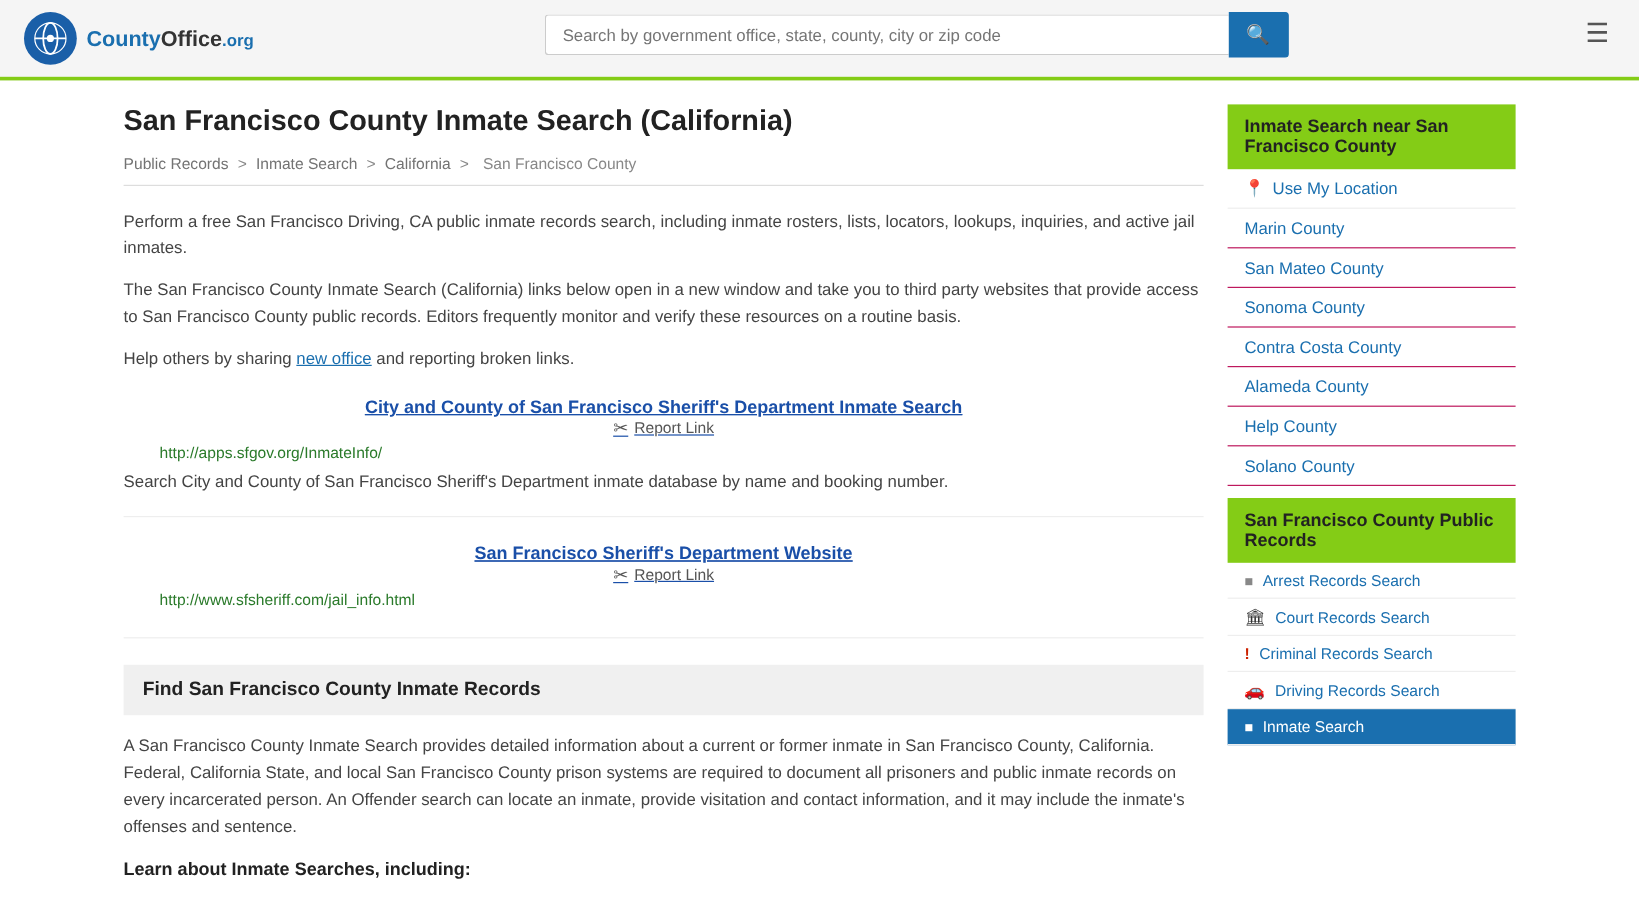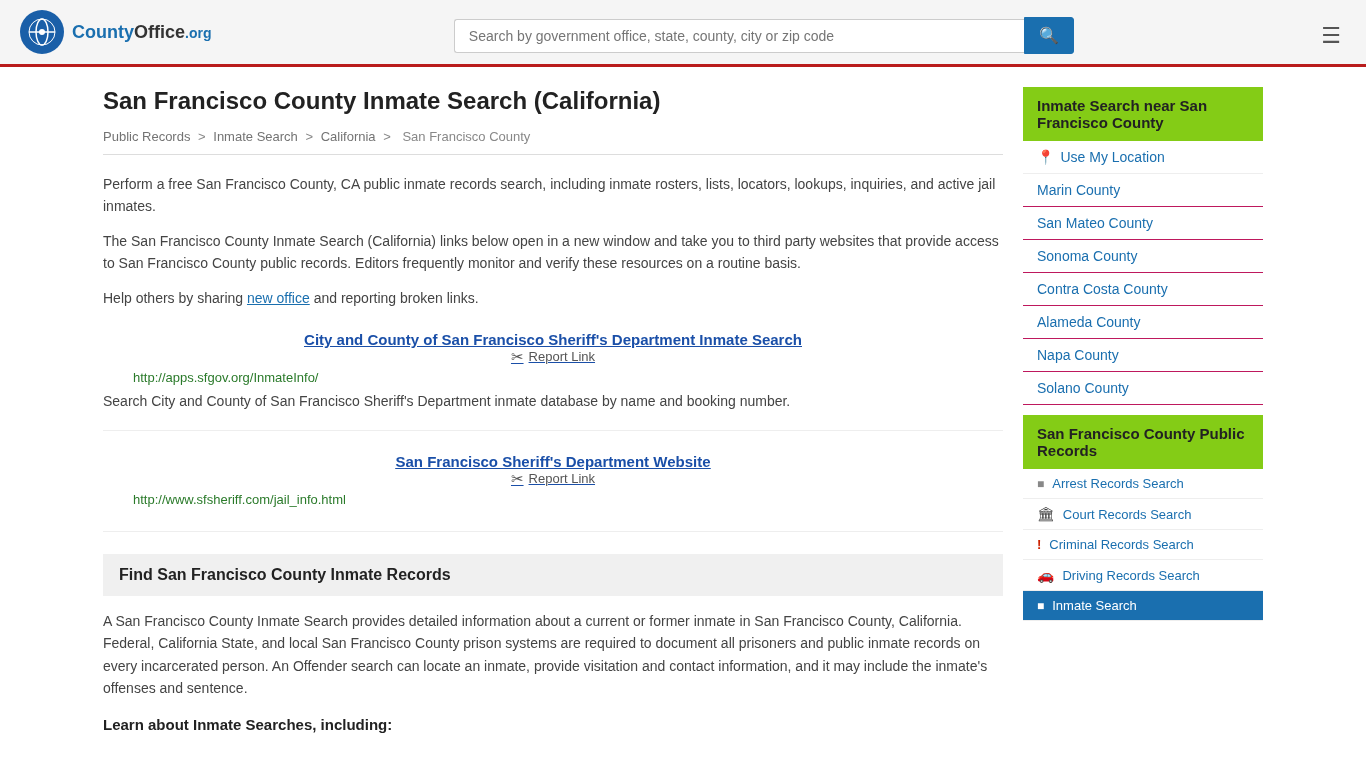--- a/index.html
+++ b/index.html
@@ -1,24 +1,24 @@
 <!DOCTYPE html>
 <html><head>
   <meta charset="utf-8">
   <style>
     * { margin: 0; padding: 0; box-sizing: border-box; }
     body { font-family: Arial, sans-serif; font-size: 14px; color: #333; background: #fff; }
 
     
     #header {
       background: #f5f5f5;
-      border-bottom: 3px solid #b91c1c;
+      border-bottom: 3px solid #84cc16;
       padding: 10px 20px;
       display: flex;
-      align-items: flex-end;
+      align-items: flex-start;
       justify-content: space-between;
     }
     #logo-area {
       display: flex;
       align-items: center;
       gap: 8px;
     }
     #logo-circle {
       width: 44px;
       height: 44px;
@@ -271,21 +271,21 @@
     <div id="breadcrumb">
       <a href="#">Public Records</a>
       <span> &gt; </span>
       <a href="#">Inmate Search</a>
       <span> &gt; </span>
       <a href="#">California</a>
       <span> &gt; </span>
       <span>San Francisco County</span>
     </div>
 
-    <p class="intro-text">Perform a free San Francisco County, CA public inmate records search, including inmate rosters, lists, locators, lookups, inquiries, and active jail inmates.</p>
+    <p class="intro-text">Perform a free San Francisco Driving, CA public inmate records search, including inmate rosters, lists, locators, lookups, inquiries, and active jail inmates.</p>
     <p class="intro-text">The San Francisco County Inmate Search (California) links below open in a new window and take you to third party websites that provide access to San Francisco County public records. Editors frequently monitor and verify these resources on a routine basis.</p>
     <p class="intro-text">
       <span>Help others by sharing </span><a href="#">new office</a><span> and reporting broken links.</span>
     </p>
 
     <div class="record-entry">
       <div class="record-title">
         <a href="#" class="record-title-link">City and County of San Francisco Sheriff's Department Inmate Search</a>
         <span class="report-link-btn">
           <span style="font-size:15px;">✂</span>
@@ -335,21 +335,21 @@
       <div class="sidebar-item">
         <a href="#">Sonoma County</a>
       </div>
       <div class="sidebar-item">
         <a href="#">Contra Costa County</a>
       </div>
       <div class="sidebar-item">
         <a href="#">Alameda County</a>
       </div>
       <div class="sidebar-item">
-        <a href="#">Napa County</a>
+        <a href="#">Help County</a>
       </div>
       <div class="sidebar-item">
         <a href="#">Solano County</a>
       </div>
     </div>
 
     <div class="sidebar-section">
       <div class="sidebar-header">San Francisco County Public Records</div>
 
       <div class="sidebar-pr-item">

